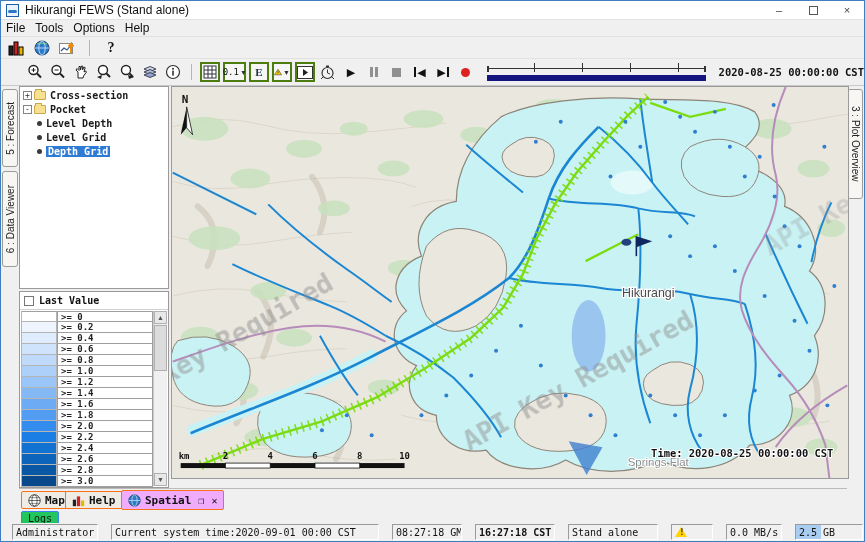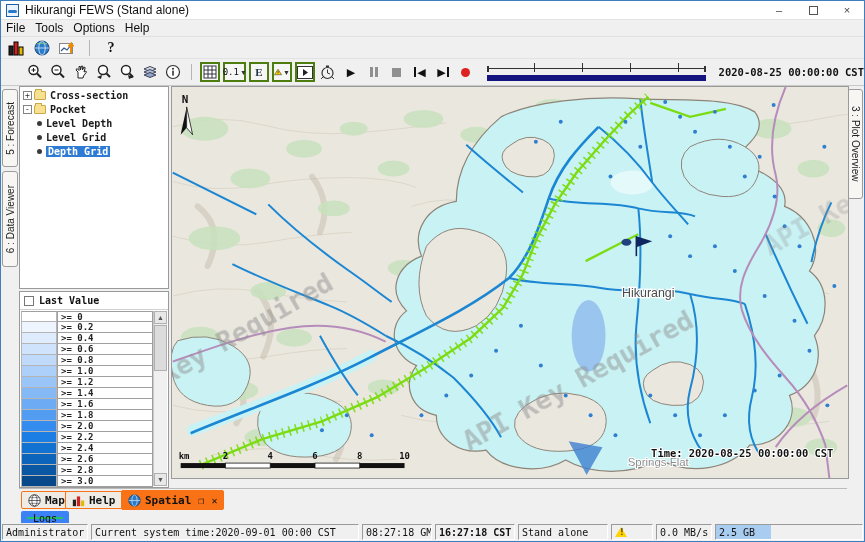--- a/index.html
+++ b/index.html
@@ -80,29 +80,29 @@
   .sb-btn.bot { position:absolute; bottom:0; left:0; right:0; }
   .sb-thumb { position:absolute; top:14px; left:0; right:0; height:46px; border:1px solid #b0b0b0; background:#dcdcdc; }
 
   
   .map-area { position:absolute; left:170px; top:85px; width:678px; height:393px; background:#eae7df; border:1px solid #9a9a9a; }
 
   
   .bottom-bar { position:absolute; left:18px; right:17px; top:487px; height:37px; background:#f0f0f0; border-top:1px solid #bbb; }
   .btab { position:absolute; top:2px; height:18px; display:flex; align-items:center; gap:4px; padding:0 6px;
     background:#efece6; border:1px solid #f97316; border-radius:2px; font-size:11px; font-family:"DejaVu Sans Mono", monospace; font-weight:bold; color:#111; }
-  .btab.active { background:#f97316; height:20px; top:1px; }
+  .btab.active { background:#f0abfc; height:20px; top:1px; }
   .tabctl { font-size:10px; color:#111; margin-left:3px; font-weight:normal; }
-  .logs-btn { position:absolute; left:2px; top:22px; height:14px; padding:0 6px; background:#22c55e; border:6px solid #3b82f6; border-radius:2px;
+  .logs-btn { position:absolute; left:2px; top:22px; height:14px; padding:0 6px; background:#22c55e; border:1px solid #3b82f6; border-radius:2px;
     font-size:10px; font-family:"DejaVu Sans Mono", monospace; color:#111; display:flex; align-items:center; }
 
   
   .statusbar { position:absolute; left:0; bottom:0; width:100%; height:18px; background:#f0f0f0; display:flex; gap:3px; padding:1px 1px;
     font-family:"DejaVu Sans Mono", monospace; font-size:10px; color:#111; }
-  .scell { border:1px solid; border-color:#9a9a9a #ffffff #ffffff #9a9a9a; padding:0 3px; display:flex; align-items:center; overflow:hidden; white-space:nowrap; }
+  .scell { border:1px solid; border-color:#9a9a9a #ffffff #ffffff #9a9a9a; padding:0 3px; display:flex; align-items:center; overflow:hidden; white-space:nowrap;margin-left:10px; }
   .mem { background:linear-gradient(to right, #a9cdf0 0 38%, #f0f0f0 38%); }
 
   .warn-tri { width:0; height:0; border-left:6px solid transparent; border-right:6px solid transparent; border-bottom:10px solid #ffd400; position:relative; }
   .warn-tri::after { content:"!"; position:absolute; left:-1.5px; top:1px; font-size:8px; font-weight:bold; color:#111; }
   svg text { font-family:"DejaVu Sans Mono", monospace; }
 </style>
 </head>
 <body>
 
 <div id="win">

